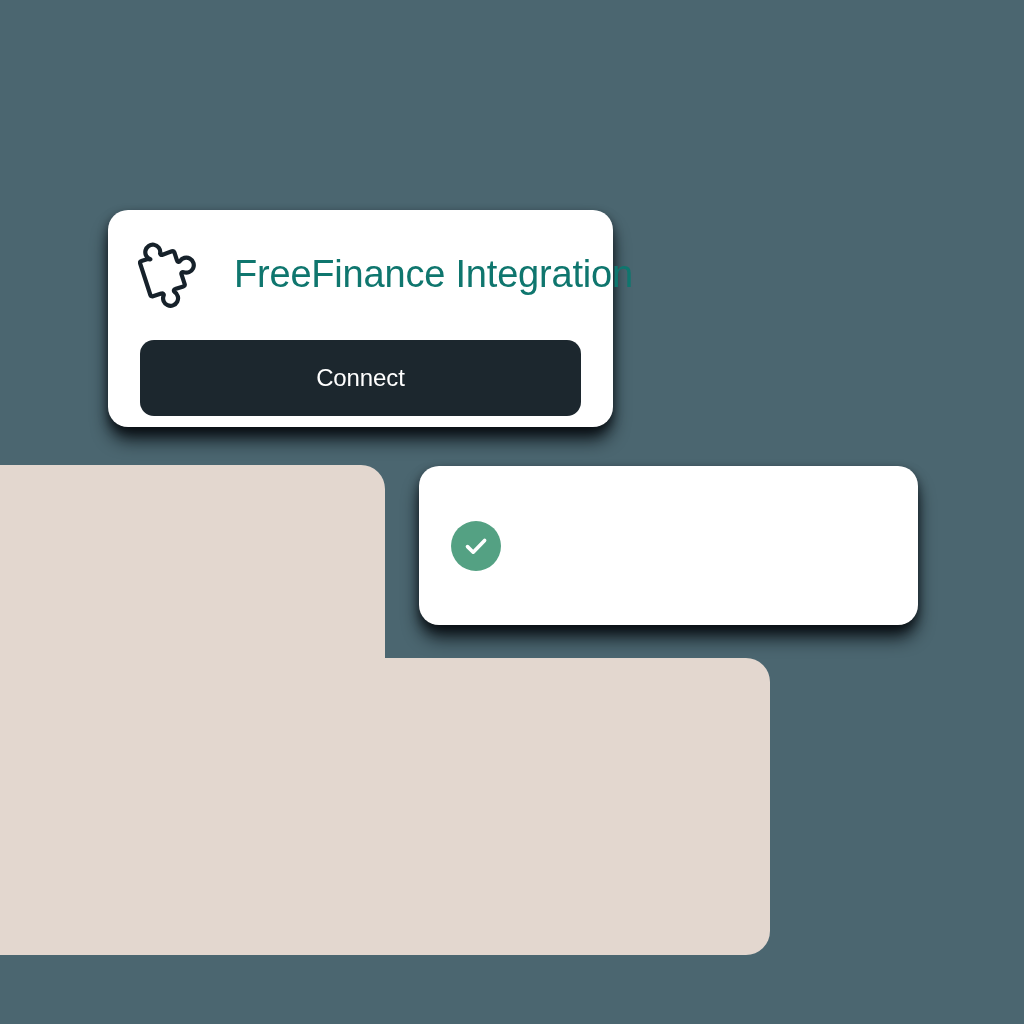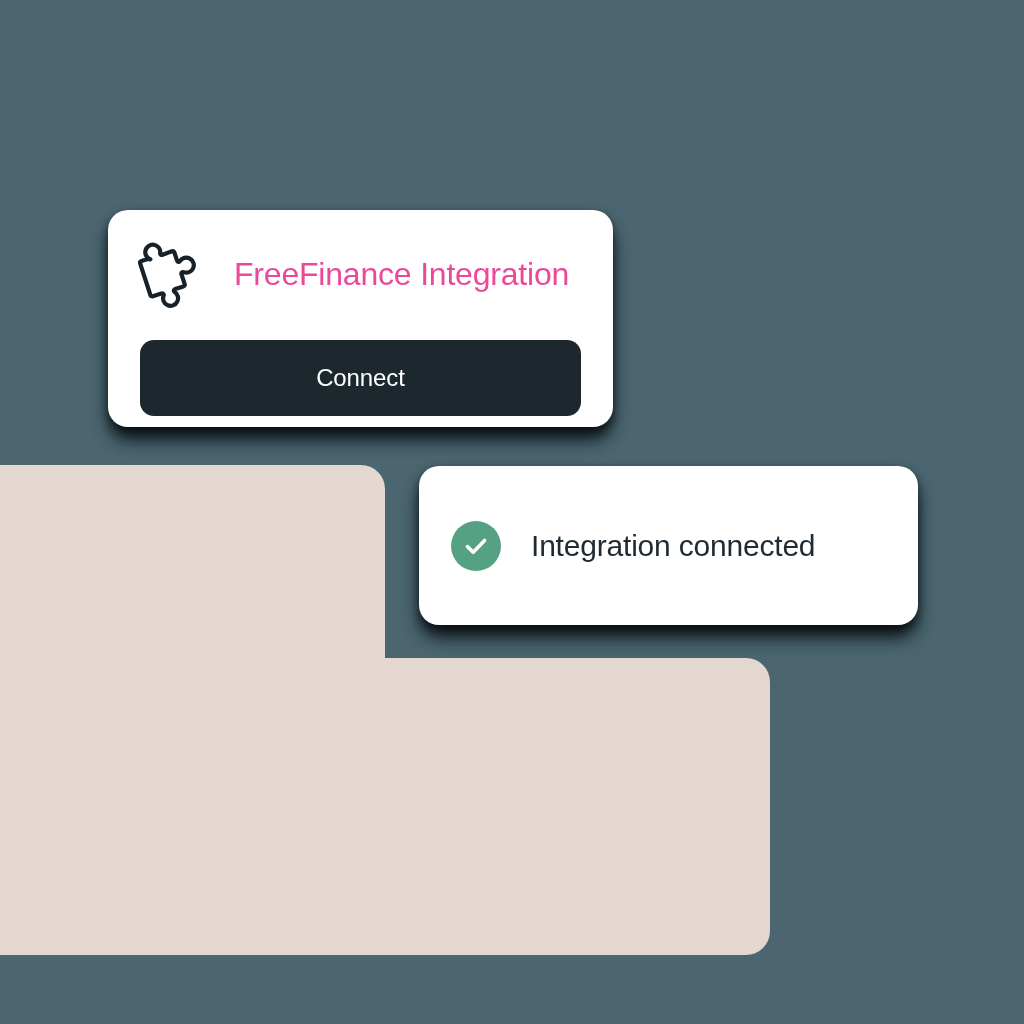--- a/index.html
+++ b/index.html
@@ -92,24 +92,24 @@
 
   .puzzle-icon {
     width: 70px;
     height: 70px;
     flex: 0 0 auto;
     display: block;
   }
 
   .card-title {
     margin-left: 26px;
-    font-size: 32px;
+    font-size: 38px;
     font-weight: 400;
     letter-spacing: -0.2px;
-    color: #ec4899;
+    color: #0f766e;
     white-space: nowrap;
   }
 
   .connect-button {
     position: absolute;
     left: 32px;
     top: 130px;
     width: 441px;
     height: 76px;
     border: none;
@@ -210,17 +210,16 @@
 
   <div class="card card-status">
     <div class="status-row">
 
       <span class="check-badge">
         <svg width="30" height="30" viewBox="0 0 30 30" xmlns="http://www.w3.org/2000/svg" aria-hidden="true">
           <path d="M6.5 15.6 L12.2 21.2 L23.6 9.4" fill="none" stroke="#ffffff" stroke-width="3.6" stroke-linecap="round" stroke-linejoin="round"></path>
         </svg>
       </span>
 
-      <span class="status-text">Integration connected</span>
     </div>
   </div>
 
 </div>
 
 </body></html>

